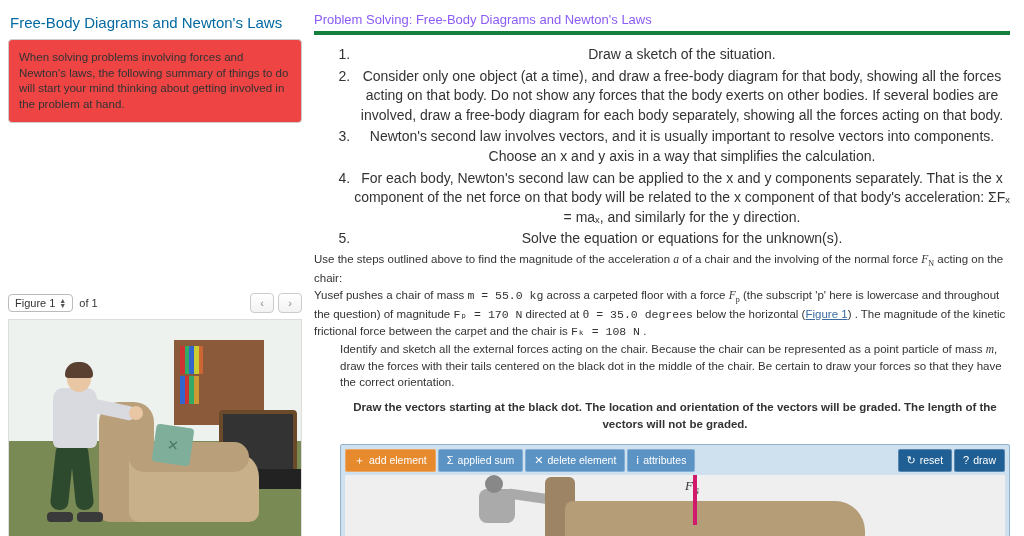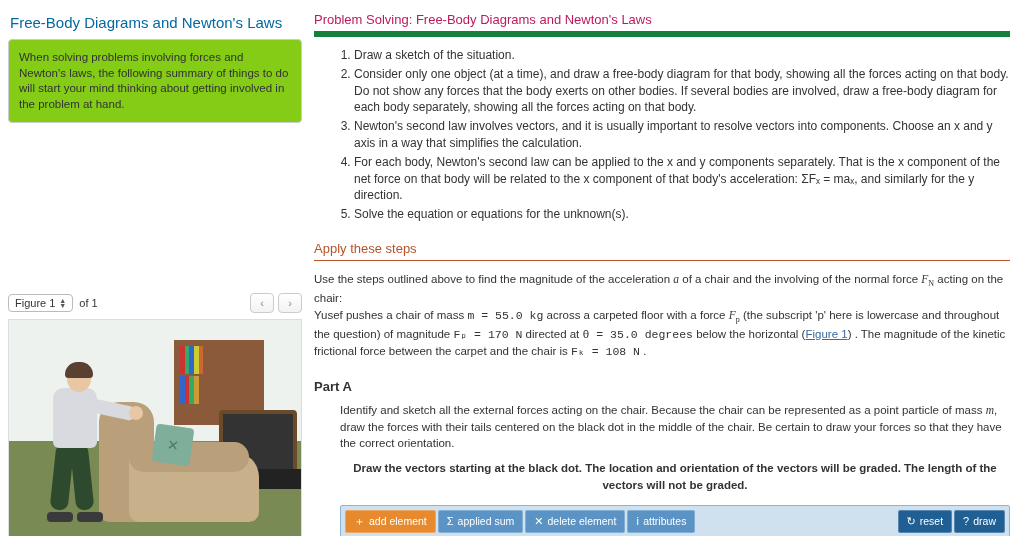--- a/index.html
+++ b/index.html
@@ -24,44 +24,45 @@
     box-sizing: border-box;
   }
   .page-title {
     font-size: 15px;
     color: #0369a1;
     padding: 6px 2px 8px 2px;
   }
   .intro-box {
     border: 1px solid #ccc;
     border-radius: 4px;
-    background: #84cc16;
+    background: #ef4444;
     padding: 10px 10px;
     font-size: 11.5px;
     line-height: 1.35;
     color: #333;
   }
   .section-title {
-    color: #be185d;
+    color: #8b5cf6;
     font-size: 13px;
     padding-bottom: 4px;
-    border-bottom: 6px solid #15803d;
+    border-bottom: 4px solid #15803d;
     margin-bottom: 10px;
   }
   .right-col .section-title.first { margin-top: 4px; }
   .right-col .section-title.sub {
     color: #b5532a;
     border-bottom: 1px solid #b5532a;
     margin-top: 18px;
   }
   ol.steps {
     margin: 0 0 0 0;
     padding-left: 40px;
-    font-size: 12px;
+    font-size: 14px;
     line-height: 1.4;
+    text-align: center;
   }
   ol.steps li { margin-bottom: 2px; }
   .apply-body {
     font-size: 11.5px;
     line-height: 1.45;
   }
   .mi { font-style: italic; font-family: 'Times New Roman', serif; }
   .msub { font-size: 0.7em; vertical-align: sub; font-family: 'Times New Roman', serif; }
   .mrm { font-family: Liberation Mono, monospace; }
   .link { color: #3b6aa0; text-decoration: underline; cursor: pointer; }
@@ -252,29 +253,27 @@
     <div class="section-title first">Problem Solving: Free-Body Diagrams and Newton's Laws</div>
 
     <ol class="steps">
       <li>Draw a sketch of the situation.</li>
       <li>Consider only one object (at a time), and draw a free-body diagram for that body, showing all the forces acting on that body. Do not show any forces that the body exerts on other bodies. If several bodies are involved, draw a free-body diagram for each body separately, showing all the forces acting on that body.</li>
       <li><span>Newton's second law involves vectors, and it is usually important to resolve vectors into components. Choose an x and y axis in a way that simplifies the calculation.</span></li>
       <li><span>For each body, Newton's second law can be applied to the x and y components separately. That is the x component of the net force on that body will be related to the x component of that body's acceleration: ΣFₓ = maₓ, and similarly for the y direction.</span></li>
       <li>Solve the equation or equations for the unknown(s).</li>
     </ol>
 
-    <div class="section-title sub">Apply these steps</div>
 
     <div class="apply-body">
       <span>Use the steps outlined above to find the magnitude of the acceleration </span><span class="mi">a</span><span> of a chair and the involving of the normal force </span><span class="mi">F</span><span class="msub">N</span><span> acting on the chair:</span>
       <br>
       <span>Yusef pushes a chair of mass </span><span class="mrm">m = 55.0 kg</span><span> across a carpeted floor with a force </span><span class="mi">F</span><span class="msub">p</span><span> (the subscript 'p' here is lowercase and throughout the question) of magnitude </span><span class="mrm">Fₚ = 170 N</span><span> directed at </span><span class="mrm">θ = 35.0 degrees</span><span> below the horizontal (</span><span class="link">Figure 1</span><span>) . The magnitude of the kinetic frictional force between the carpet and the chair is </span><span class="mrm">Fₖ = 108 N</span><span> .</span>
     </div>
 
-    <div class="part-title">Part A</div>
     <div class="part-body">
       <div>
         <span>Identify and sketch all the external forces acting on the chair. Because the chair can be represented as a point particle of mass </span><span class="mi">m</span><span>, draw the forces with their tails centered on the black dot in the middle of the chair. Be certain to draw your forces so that they have the correct orientation.</span>
       </div>
       <div class="instr-bold">Draw the vectors starting at the black dot. The location and orientation of the vectors will be graded. The length of the vectors will not be graded.</div>
 
       <div class="draw-wrap">
         <div class="draw-toolbar">
           <span class="tb-btn tb-orange">
               <span class="tb-icon">＋</span>

